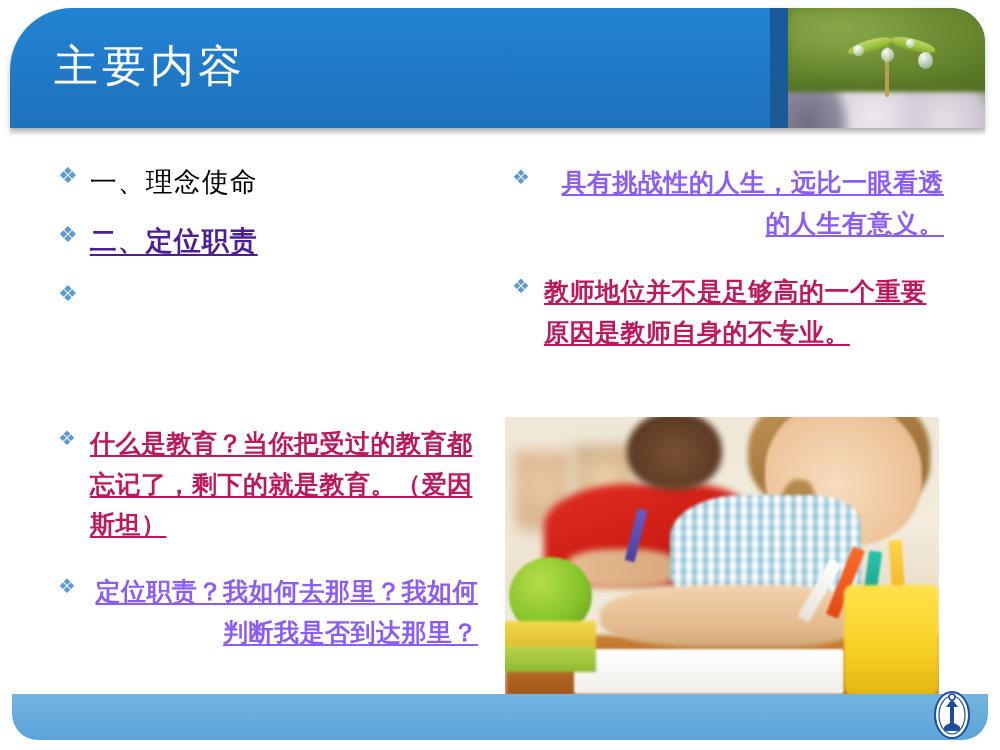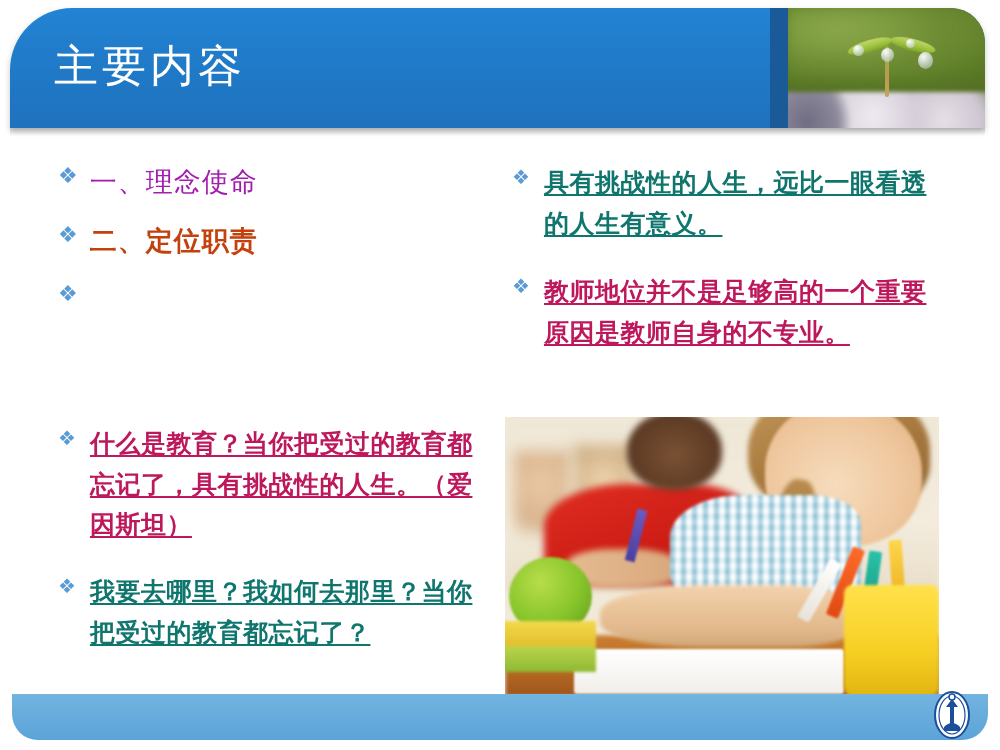--- a/index.html
+++ b/index.html
@@ -118,43 +118,44 @@
   .bullet-text {
     line-height: 1.52;
   }
 
   
   #left-top-list { position: absolute; left: 58px; top: 162px; width: 400px; }
   #left-top-list .bullet-row { position: relative; margin-bottom: 18px; }
   #left-top-list .bullet-text {
     font-size: 27px;
     font-family: "Liberation Sans", sans-serif;
-    color: #a21caf;
+    color: #000000;
     letter-spacing: 1px;
     white-space: nowrap;
   }
   #left-top-list .bullet-row.emphasis .bullet-text {
-    color: #c2410c;
+    color: #4c1d95;
     font-weight: bold;
+    text-decoration: underline;
     text-underline-offset: 4px;
   }
 
   
   .quote-block { position: absolute; display: flex; align-items: flex-start; }
   .quote-block .bullet-mark { font-size: 20px; margin-right: 14px; margin-top: 2px; }
   .quote-text {
     font-family: "Liberation Serif", serif;
     font-weight: bold;
     font-size: 25px;
     line-height: 1.62;
     text-decoration: underline;
     text-underline-offset: 3px;
     letter-spacing: 0.5px;
   }
-  .quote-text.blue  { color: #0f766e; }
+  .quote-text.blue  { color: #8b5cf6; text-align: right; }
   .quote-text.green { color: #be185d; text-decoration: underline; }
 
   #quote-right-1 { left: 512px; top: 163px; width: 432px; }
   #quote-right-2 { left: 512px; top: 272px; width: 432px; }
   #quote-left-1  { left: 58px;  top: 424px; width: 420px; }
   #quote-left-2  { left: 58px;  top: 572px; width: 420px; }
 
   
   #classroom-photo {
     position: absolute;
@@ -347,26 +348,26 @@
   <span class="quote-text blue">具有挑战性的人生，远比一眼看透的人生有意义。</span>
 </div>
 
 <div class="quote-block" id="quote-right-2">
   <span class="bullet-mark">❖</span>
   <span class="quote-text green">教师地位并不是足够高的一个重要原因是教师自身的不专业。</span>
 </div>
 
 <div class="quote-block" id="quote-left-1">
   <span class="bullet-mark">❖</span>
-  <span class="quote-text green">什么是教育？当你把受过的教育都忘记了，具有挑战性的人生。（爱因斯坦）</span>
+  <span class="quote-text green">什么是教育？当你把受过的教育都忘记了，剩下的就是教育。（爱因斯坦）</span>
 </div>
 
 <div class="quote-block" id="quote-left-2">
   <span class="bullet-mark">❖</span>
-  <span class="quote-text blue">我要去哪里？我如何去那里？当你把受过的教育都忘记了？</span>
+  <span class="quote-text blue">定位职责？我如何去那里？我如何判断我是否到达那里？</span>
 </div>
 
 <div id="classroom-photo">
   <div class="cr-wall"></div>
   <div class="cr-bg-kid-a"></div>
   <div class="cr-bg-kid-b"></div>
   <div class="cr-red-shirt"></div>
   <div class="cr-boy-head"></div>
   <div class="cr-boy-arm"></div>
   <div class="cr-pencil-blue"></div>

